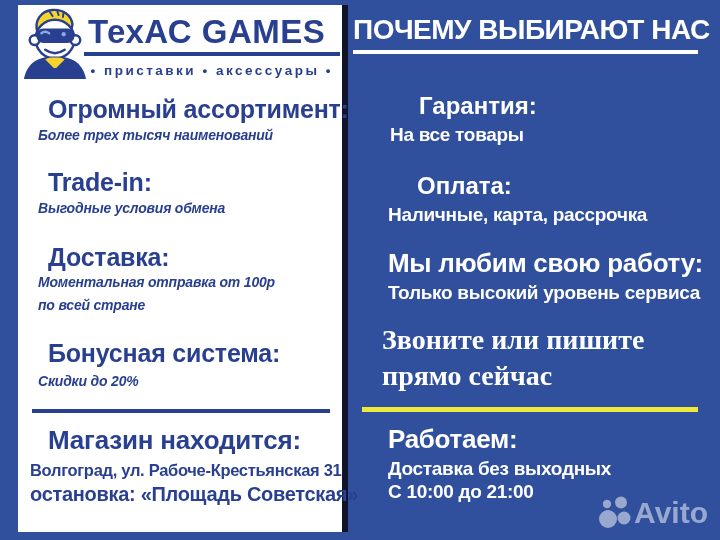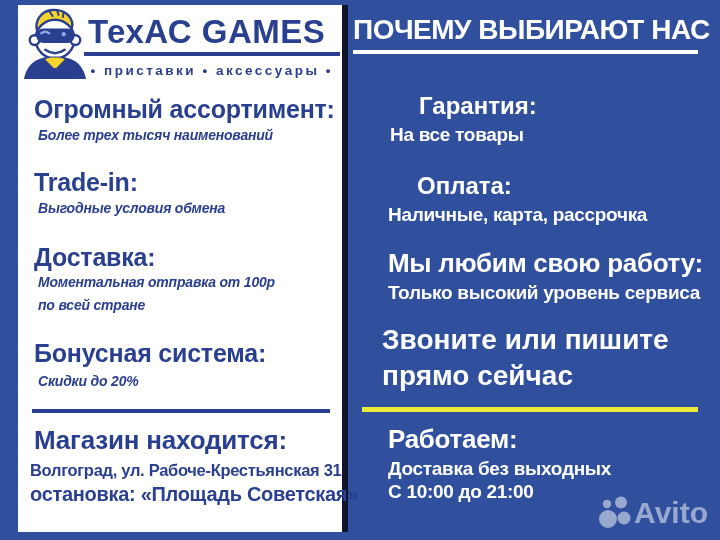--- a/index.html
+++ b/index.html
@@ -23,35 +23,35 @@
   .mascot{position:absolute;left:2px;top:2px;}
   .brand{
     position:absolute;left:70px;top:8px;width:256px;
     font-size:33px;letter-spacing:0.5px;white-space:nowrap;
   }
   .brand-rule{position:absolute;left:66px;top:47px;width:256px;height:4px;background:#293f8f;}
   .tagline{
     position:absolute;left:0;top:58px;width:100%;text-align:center;
     font-size:13.5px;letter-spacing:2.5px;white-space:nowrap;
   }
-  .l-head{position:absolute;left:16px;font-size:25px;white-space:nowrap;letter-spacing:-0.2px;text-align:center;}
+  .l-head{position:absolute;left:30px;font-size:25px;white-space:nowrap;letter-spacing:-0.2px;text-align:center;}
   .l-body{position:absolute;left:20px;font-size:14px;white-space:nowrap;letter-spacing:-0.2px;font-style:italic;}
   .l-divider{position:absolute;left:14px;top:404px;width:298px;height:4px;background:#293f8f;}
   .l-addr{position:absolute;left:12px;font-size:16.5px;letter-spacing:-0.3px;white-space:nowrap;}
   .l-stop{position:absolute;left:12px;font-size:20px;letter-spacing:-0.3px;white-space:nowrap;}
   
   .r-title{
     position:absolute;left:353px;top:14px;color:#fff;font-size:28px;
     letter-spacing:-0.5px;white-space:nowrap;
   }
   .r-underline{position:absolute;left:353px;top:50px;width:345px;height:4px;background:#ffffff;}
   .r-head{position:absolute;color:#fff;font-size:24px;white-space:nowrap;margin-left:29px;}
   .r-head-lg{position:absolute;color:#fff;font-size:26px;white-space:nowrap;letter-spacing:-0.3px;}
   .r-body{position:absolute;color:#fff;font-size:19px;white-space:nowrap;letter-spacing:-0.3px;}
-  .r-cta{position:absolute;color:#fff;font-size:28px;white-space:nowrap;}
+  .r-cta{position:absolute;color:#fff;font-size:28px;white-space:nowrap;font-family:Liberation Serif, serif;}
   .r-divider{position:absolute;left:362px;top:407px;width:336px;height:5px;background:#ece93b;}
   .avito{
     position:absolute;right:12px;top:496px;display:flex;align-items:center;
     color:rgba(255,255,255,0.5);font-size:30px;
   }
 </style>
 </head>
 <body style="--bg: #30509e;">
 
 <div class="canvas">

